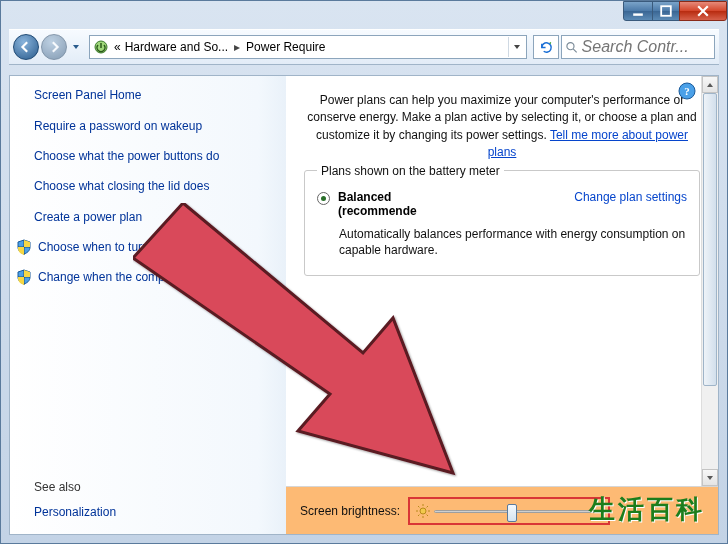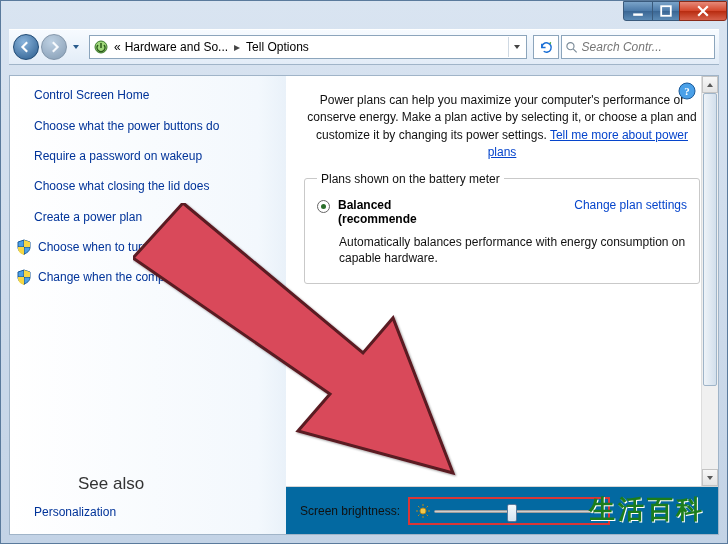--- a/index.html
+++ b/index.html
@@ -22,49 +22,49 @@
   .addr-icon { width:18px; height:18px; display:flex; align-items:center; justify-content:center; }
   .addr-icon svg { width:16px; height:16px; }
   .crumb { display:flex; align-items:center; color:#000; }
   .crumb-sep { color:#444; margin:0 2px; }
   .addr-end { margin-left:auto; display:flex; align-items:center; }
   .addr-prev-btn { width:16px; height:20px; display:flex; align-items:center; justify-content:center; border-left:1px solid #cfd9e3; }
   .refresh-btn { width:26px; height:24px; background:#fff; border:1px solid #8ca5bc; display:flex; align-items:center; justify-content:center; }
   .refresh-btn svg { width:15px; height:15px; }
   .search-box { width:154px; height:24px; background:#fff; border:1px solid #8ca5bc; display:flex; align-items:center; padding:0 4px; gap:4px; }
   .search-box svg { width:13px; height:13px; fill:#7a8a97; }
-  .search-box input { border:none; outline:none; font-size:12px; font-style:italic; color:#6b7b88; width:100%; background:transparent; }
+  .search-box input { border:none; outline:none; font-size:16px; font-style:italic; color:#6b7b88; width:100%; background:transparent; }
   .content-wrap { position:absolute; top:74px; left:8px; right:8px; bottom:8px; background:#fff; border:1px solid #a0b4c8; display:flex; }
   .sidebar { width:276px; padding:12px 18px 12px 24px; position:relative; background: linear-gradient(to right, #ffffff 0%, #f3f8fd 90%, #e9f1f9 100%); }
   .cp-home { color:#003399; font-size:12px; margin-bottom:16px; display:block; }
   .side-link { color:#003399; font-size:12px; display:block; margin-bottom:14px; line-height:1.35; }
   .side-item { display:flex; align-items:flex-start; gap:6px; margin-left:-18px; margin-bottom:14px; }
   .side-item .ico { width:16px; height:16px; flex-shrink:0; display:flex; align-items:center; justify-content:center; }
   .side-item .ico svg { width:16px; height:16px; }
   .side-item a { color:#003399; font-size:12px; line-height:1.35; display:block; }
   .see-also-block { position:absolute; bottom:14px; left:24px; right:18px; }
-  .see-also { color:#333; font-size:17px; margin-bottom:10px;margin-left:44px; }
+  .see-also { color:#333; font-size:12px; margin-bottom:10px; }
   .main { flex:1; position:relative; overflow:hidden; }
   .main-inner { padding:16px 18px 56px 18px; }
   .help-icon { position:absolute; top:6px; right:22px; width:18px; height:18px; display:flex; align-items:center; justify-content:center; }
   .help-icon svg { width:18px; height:18px; }
   h1.page-title { color:#003399; font-size:19px; font-weight:normal; margin-bottom:10px; }
   .desc { font-size:12px; color:#111; line-height:1.45;text-align:center; }
   .desc a.inline { color:#0645cc; text-decoration:underline; }
-  fieldset.plan-group { border:1px solid #c9c9c9; border-radius:3px; margin-top:10px; padding:12px 12px 16px 12px; }
+  fieldset.plan-group { border:1px solid #c9c9c9; border-radius:3px; margin-top:2px; padding:12px 12px 16px 12px; }
   fieldset.plan-group legend { padding:0 4px; color:#111; font-size:12px; }
   .plan-head { display:flex; justify-content:space-between; align-items:flex-start; }
   .plan-radio-col { display:flex; gap:8px; align-items:flex-start; }
   .radio-circle { width:13px; height:13px; border-radius:50%; border:1px solid #666; background:#fff; position:relative; margin-top:2px; }
   .radio-circle.checked::after { content:""; position:absolute; top:3px; left:3px; width:5px; height:5px; background:#2a6e2a; border-radius:50%; }
   .plan-name { font-weight:bold; font-size:12px; }
   .plan-rec { font-weight:bold; font-size:12px; }
   .change-link { color:#0645cc; font-size:12px; }
   .plan-desc { font-size:12px; color:#111; line-height:1.4; margin-top:8px; margin-left:22px; }
-  .bottom-bar { position:absolute; bottom:0; left:0; right:0; height:48px; background:#0369a1; border-top:1px solid #d6d6d6; display:flex; align-items:center; padding:0 14px; }
+  .bottom-bar { position:absolute; bottom:0; left:0; right:0; height:48px; background:#fdba74; border-top:1px solid #d6d6d6; display:flex; align-items:center; padding:0 14px; }
   .brightness-label { font-size:12px; color:#111; margin-right:8px; }
   .bright-area { display:flex; align-items:center; gap:4px; border:2px solid #d93636; padding:4px 6px; }
   .sun-icon { width:14px; height:14px; display:flex; align-items:center; justify-content:center; }
   .sun-icon svg { width:14px; height:14px; }
   .slider { position:relative; width:168px; height:16px; }
   .slider-track { position:absolute; top:7px; left:0; right:0; height:3px; background:#cfcfcf; border:1px solid #9e9e9e; border-radius:2px; }
   .slider-thumb { position:absolute; top:1px; width:10px; height:18px; background:linear-gradient(to bottom, #f5f9fc, #d4e3f0); border:1px solid #5a7a9c; border-radius:2px; }
   .scrollbar { position:absolute; top:0; right:0; bottom:48px; width:17px; background:#f0f0f0; border-left:1px solid #ddd; display:flex; flex-direction:column; }
   .sb-btn { height:17px; background:linear-gradient(#f7f7f7,#e4e4e4); border:1px solid #c4c4c4; display:flex; align-items:center; justify-content:center; }
   .sb-btn svg { width:8px; height:8px; fill:#595959; }
@@ -123,21 +123,21 @@
             <circle cx="8" cy="8" r="6" fill="#9fd67a" stroke="#3a7a2a"></circle>
             <path d="M8 4 v5" stroke="#2a5a1a" stroke-width="1.5"></path>
             <path d="M5 6 a4 4 0 1 0 6 0" fill="none" stroke="#2a5a1a" stroke-width="1.5"></path>
           </svg>
       </div>
       <span class="crumb">
         <span style="margin-right:4px;">«</span>
         <span>Hardware and So...</span>
       </span>
       <span class="crumb-sep">▸</span>
-      <span class="crumb">Tell Options</span>
+      <span class="crumb">Power Require</span>
       <div class="addr-end">
         <div class="addr-prev-btn">
           <svg viewBox="0 0 8 8" width="8" height="8">
               <path d="M1 2 L4 6 L7 2 Z" fill="#444"></path>
             </svg>
         </div>
       </div>
     </div>
     <div class="refresh-btn">
       <svg viewBox="0 0 16 16">
@@ -150,23 +150,23 @@
       <svg viewBox="0 0 13 13">
           <circle cx="5" cy="5" r="4" fill="none" stroke="#7a8a97" stroke-width="1.3"></circle>
           <path d="M8 8 l4 4" stroke="#7a8a97" stroke-width="1.3"></path>
         </svg>
       <input type="text" placeholder="Search Contr..." style="">
     </div>
   </div>
 
   <div class="content-wrap">
     <div class="sidebar">
-      <a class="cp-home">Control Screen Home</a>
+      <a class="cp-home">Screen Panel Home</a>
+      <a class="side-link">Require a password on wakeup</a>
       <a class="side-link">Choose what the power buttons do</a>
-      <a class="side-link">Require a password on wakeup</a>
       <a class="side-link">Choose what closing the lid does</a>
       <a class="side-link">Create a power plan</a>
       <div class="side-item">
         <div class="ico">
           <svg viewBox="0 0 16 16">
               <path d="M8 1 L14 3 v5 c0 4 -3 6 -6 7 c-3 -1 -6 -3 -6 -7 V3 Z" fill="#4aa0e8" stroke="#1a5a9a"></path>
               <path d="M8 1 v15" stroke="#0d3a66" stroke-width="0.8"></path>
               <path d="M2 8 h12" stroke="#0d3a66" stroke-width="0.8"></path>
               <path d="M8 1 L14 3 v5 H8 Z" fill="#f6d745"></path>
               <path d="M2 8 H8 v8 c-3 -1 -6 -3 -6 -7 Z" fill="#f6d745"></path>

